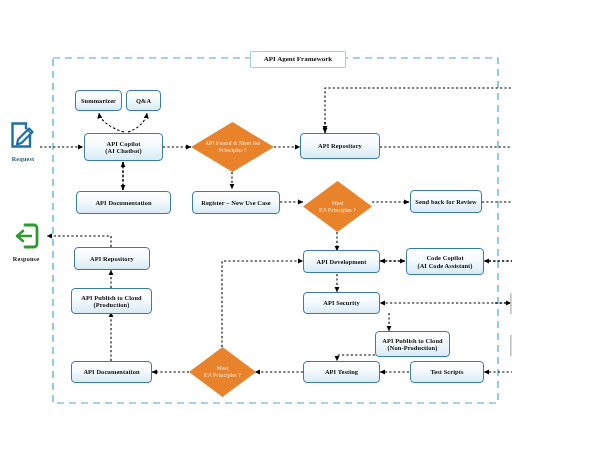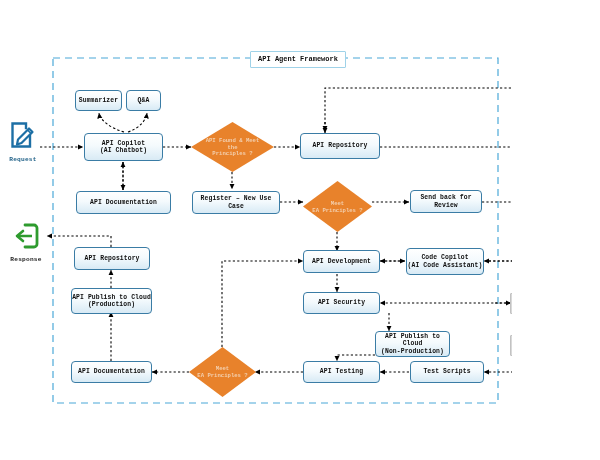--- a/index.html
+++ b/index.html
@@ -6,21 +6,21 @@
   html, body {
     margin: 0;
     padding: 0;
     background: #ffffff;
   }
   #canvas {
     position: relative;
     width: 512px;
     height: 460px;
     background: #ffffff;
-    font-family: Liberation Mono, monospace;
+    font-family: Liberation Serif, serif;
     overflow: hidden;
     border-radius: 26px;
   }
   svg#wires {
     position: absolute;
     left: 0; top: 0;
     width: 600px;
     height: 460px;
     pointer-events: none;
   }

